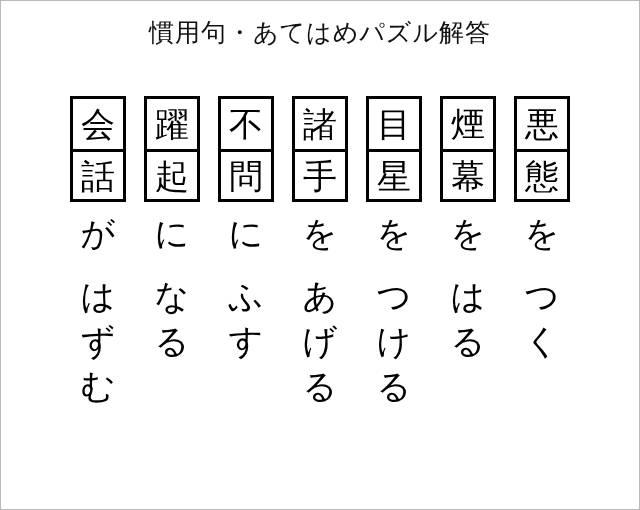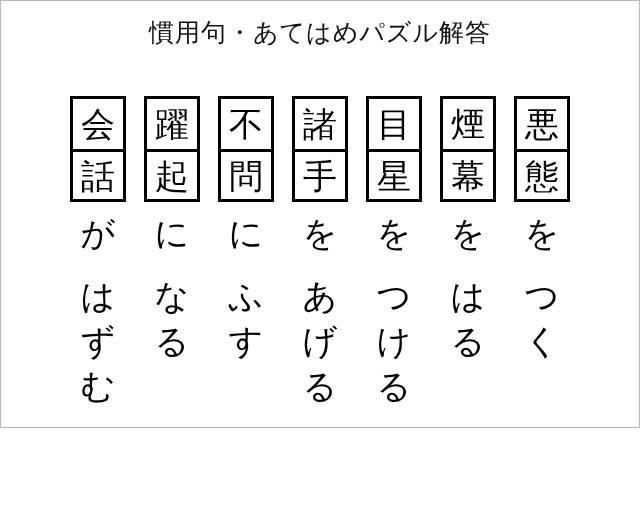--- a/index.html
+++ b/index.html
@@ -9,21 +9,21 @@
   body {
     width: 640px;
     height: 510px;
     background: #ffffff;
     font-family: "DejaVu Sans", sans-serif;
     overflow: hidden;
   }
   .page {
     position: relative;
     width: 640px;
-    height: 428px;
+    height: 510px;
     box-sizing: border-box;
     border: 1px solid #b8b8b8;
     background: #ffffff;
   }
   .title {
     position: absolute;
     top: 16px;
     left: 0;
     width: 100%;
     text-align: center;

